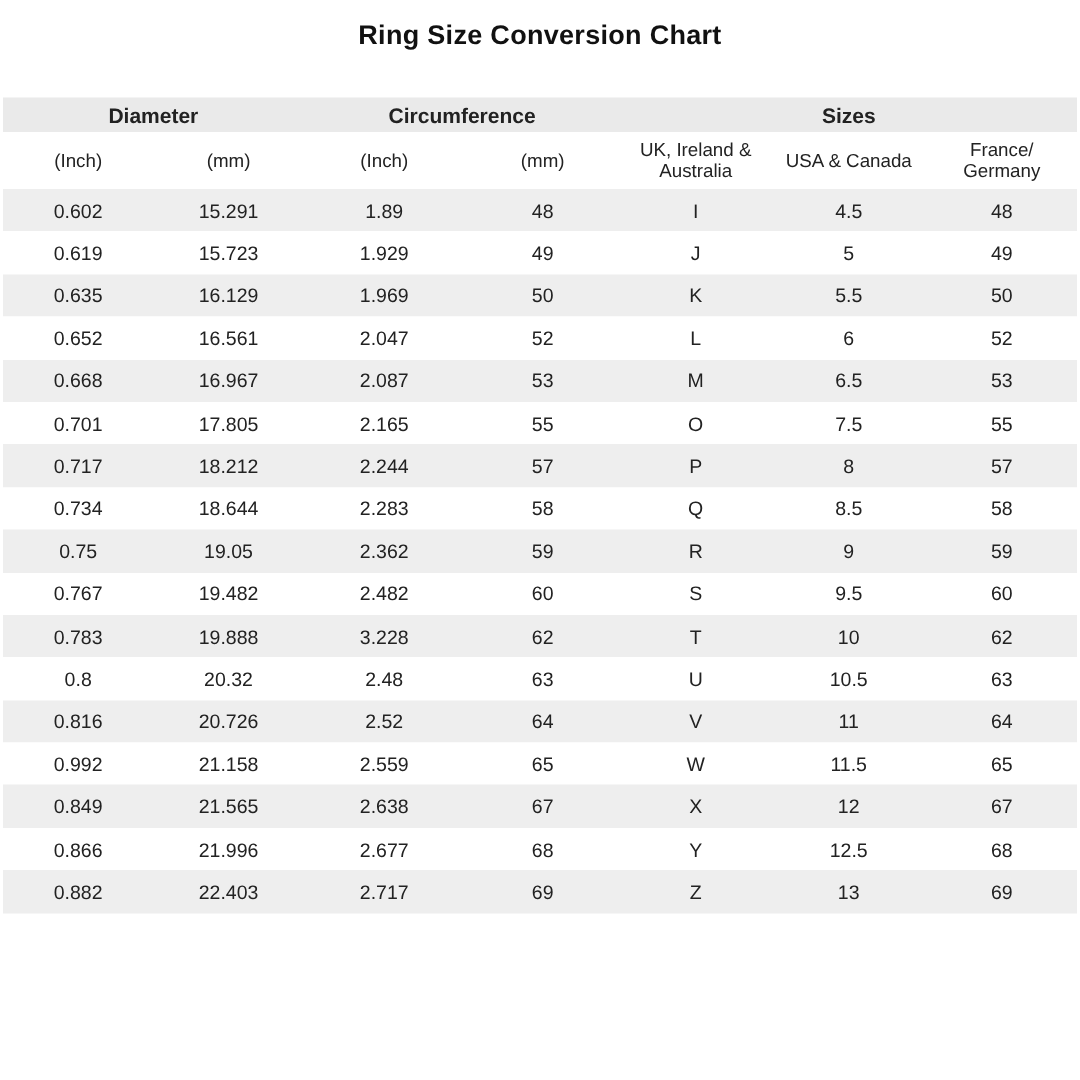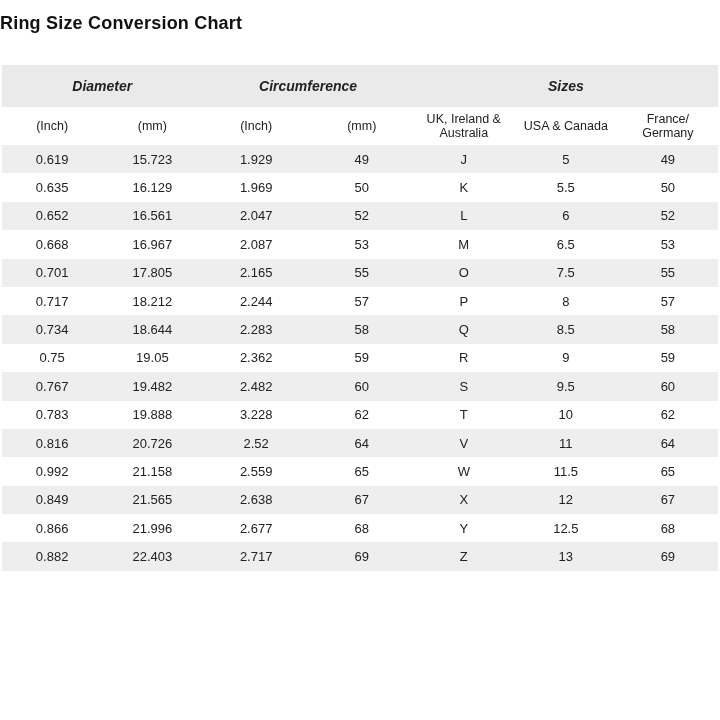--- a/index.html
+++ b/index.html
@@ -9,21 +9,21 @@
     background: #ffffff;
     width: 720px;
     height: 720px;
     overflow: hidden;
     font-family: "Liberation Sans", sans-serif;
     color: var(--text-color, #222222);
   }
   .page { width: 720px; height: 720px; }
   h1.page-title {
     margin: 12px 0 0 0;
-    text-align: left;
+    text-align: center;
     font-size: 18px;
     line-height: 22px;
     font-weight: bold;
     color: #111111;
     letter-spacing: 0.2px;
   }
   table.ring-table {
     border-collapse: collapse;
     table-layout: fixed;
     width: 716px;
@@ -31,27 +31,26 @@
   }
   col.c1 { width: 14%; }
   col.c2 { width: 14%; }
   col.c3 { width: 15%; }
   col.c4 { width: 14.5%; }
   col.c5 { width: 14%; }
   col.c6 { width: 14.5%; }
   col.c7 { width: 14%; }
   thead tr.group-row th {
     background: var(--header-bg, #eaeaea);
-    height: 42px;
+    height: 23px;
     font-size: 14px;
     font-weight: bold;
     text-align: center;
     vertical-align: middle;
     padding: 0;
-    font-style: italic;
   }
   thead tr.cols-row th {
     background: #ffffff;
     height: 38px;
     font-size: 12.5px;
     font-weight: normal;
     text-align: center;
     vertical-align: middle;
     line-height: 14px;
     padding: 2px 8px;
@@ -93,20 +92,29 @@
           <th>(mm)</th>
           <th>(Inch)</th>
           <th>(mm)</th>
           <th>UK, Ireland &amp; Australia</th>
           <th>USA &amp; Canada</th>
           <th>France/ Germany</th>
         </tr>
     </thead>
     <tbody id="table-body">
         <tr>
+          <td>0.602</td>
+          <td>15.291</td>
+          <td>1.89</td>
+          <td>48</td>
+          <td>I</td>
+          <td>4.5</td>
+          <td>48</td>
+        </tr>
+        <tr>
           <td>0.619</td>
           <td>15.723</td>
           <td>1.929</td>
           <td>49</td>
           <td>J</td>
           <td>5</td>
           <td>49</td>
         </tr>
         <tr>
           <td>0.635</td>
@@ -183,20 +191,29 @@
         <tr>
           <td>0.783</td>
           <td>19.888</td>
           <td>3.228</td>
           <td>62</td>
           <td>T</td>
           <td>10</td>
           <td>62</td>
         </tr>
         <tr>
+          <td>0.8</td>
+          <td>20.32</td>
+          <td>2.48</td>
+          <td>63</td>
+          <td>U</td>
+          <td>10.5</td>
+          <td>63</td>
+        </tr>
+        <tr>
           <td>0.816</td>
           <td>20.726</td>
           <td>2.52</td>
           <td>64</td>
           <td>V</td>
           <td>11</td>
           <td>64</td>
         </tr>
         <tr>
           <td>0.992</td>

